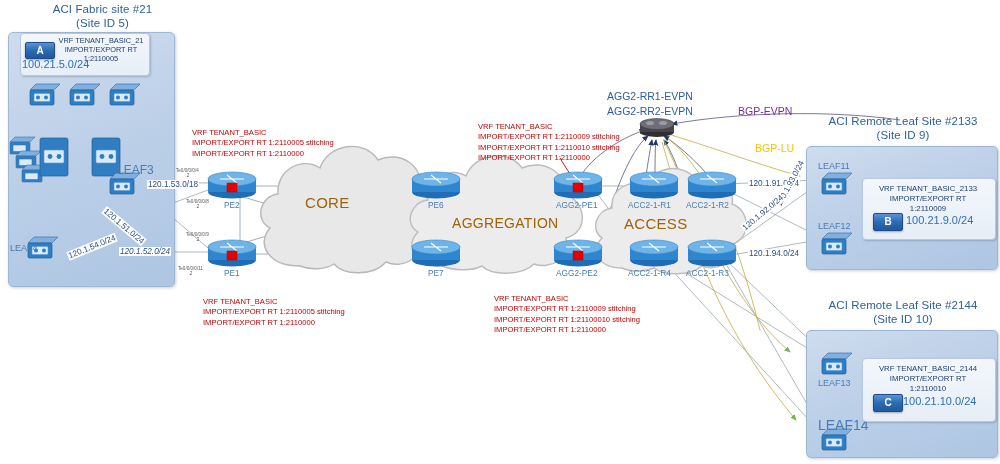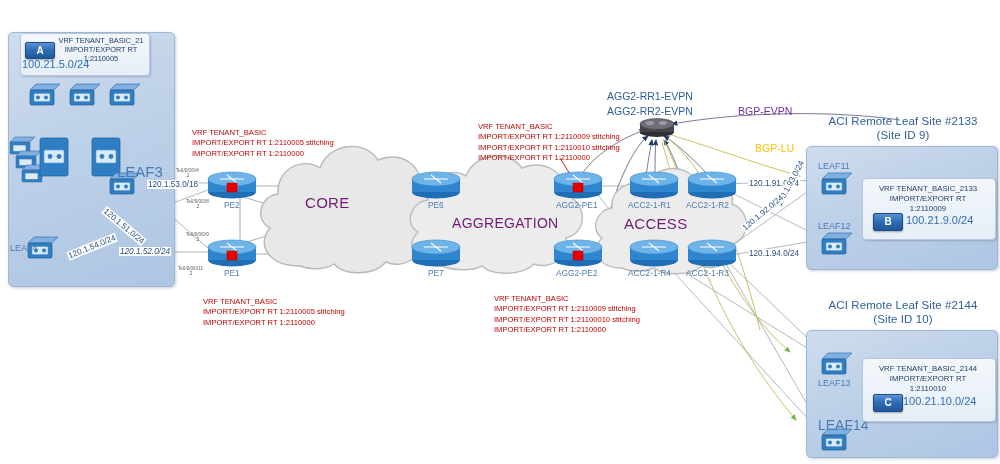--- a/index.html
+++ b/index.html
@@ -21,21 +21,21 @@
   .vrfsubnet{position:absolute;color:#2f6fb5;font-size:11px;white-space:nowrap;}
   .letterbox{position:absolute;border-radius:2px;
     background:linear-gradient(180deg,#5b92d6 0%,#2c6cb5 48%,#21589b 100%);
     border:1px solid #1d4c88;color:#fff;font-size:10px;font-weight:bold;
     text-align:center;box-shadow:0 1px 2px rgba(0,0,0,.3);}
   
   .redblock{position:absolute;color:#c00000;font-size:7.6px;line-height:10.4px;
     white-space:nowrap;font-family:"Liberation Sans",sans-serif;}
   .bluelabel{position:absolute;color:#2e5e9e;font-size:10.5px;white-space:nowrap;}
   .devlabel{position:absolute;color:#4b7bb5;font-size:8.3px;white-space:nowrap;}
-  .cloudlabel{position:absolute;color:#701a75;font-size:15px;white-space:nowrap;
+  .cloudlabel{position:absolute;color:#a16207;font-size:15px;white-space:nowrap;
     letter-spacing:.3px;}
   .iflabel{position:absolute;color:#5a5a5a;font-size:4.6px;white-space:nowrap;
     line-height:5.4px;text-align:center;}
   .subnetlabel{position:absolute;background:#ffffff;color:#2a4f80;font-size:8.2px;
     white-space:nowrap;padding:0 1px;}
   .bgplabel{position:absolute;font-size:10.5px;white-space:nowrap;}
   
   .cloudwrap{position:absolute;}
   
   .router{position:absolute;}
@@ -169,20 +169,22 @@
              C68,26 98,22 110,40 C128,30 150,46 146,64 C164,70 166,98 146,104
              C150,122 130,132 116,126 C104,136 78,136 68,128 C58,132 44,132 36,128 Z" fill="#ececec" stroke="#bcbcbc" stroke-width="1.4"></path>
   </svg>
 </div>
 
 <div class="cloudlabel" style="left:305px;top:194px;">CORE</div>
 <div class="cloudlabel" style="left:452px;top:215px;font-size:14px;">AGGREGATION</div>
 <div class="cloudlabel" style="left:624px;top:215px;">ACCESS</div>
 
 <div class="sitetitle" style="left:20px;top:2px;width:165px;">
+  <div>ACI Fabric site #21</div>
+  <div>(Site ID 5)</div>
 </div>
 <div class="sitepanel" style="left:8px;top:32px;width:165px;height:253px;"></div>
 
 <div class="vrfcard" style="left:20px;top:33px;width:128px;height:41px;"></div>
 <div class="letterbox" style="left:25px;top:42px;width:28px;height:15px;line-height:15px;">A</div>
 <div class="vrftext" style="left:57px;top:36px;width:88px;">
   <div>VRF TENANT_BASIC_21</div>
   <div>IMPORT/EXPORT RT</div>
   <div>1:2110005</div>
 </div>
@@ -237,21 +239,21 @@
     <circle cx="21" cy="20.5" r="2.4" fill="#2f7ec4"></circle>
 </svg>
 
 <svg class="leafsw" style="left:104px;top:172px;" width="36" height="24" viewBox="0 0 36 24">
   <polygon points="6,7 30,7 36,1 12,1" fill="#7fb0e0" stroke="#3d74ad" stroke-width=".7"></polygon>
   <rect x="6" y="7" width="24" height="15" rx="1.5" fill="#2f7ec4" stroke="#245f96" stroke-width=".7"></rect>
   <rect x="10" y="10.5" width="16" height="8" rx="1" fill="#dbeaf7" stroke="#5a9ad0" stroke-width=".6"></rect>
   <circle cx="14" cy="14.5" r="2" fill="#2f7ec4"></circle>
     <circle cx="22" cy="14.5" r="2" fill="#2f7ec4"></circle>
 </svg>
-<div class="devlabel" style="left:117px;top:163px;font-size:15px;">LEAF3</div>
+<div class="devlabel" style="left:117px;top:163px;font-size:12px;">LEAF3</div>
 
 <svg class="leafsw" style="left:22px;top:236px;" width="36" height="24" viewBox="0 0 36 24">
   <polygon points="6,7 30,7 36,1 12,1" fill="#7fb0e0" stroke="#3d74ad" stroke-width=".7"></polygon>
   <rect x="6" y="7" width="24" height="15" rx="1.5" fill="#2f7ec4" stroke="#245f96" stroke-width=".7"></rect>
   <rect x="10" y="10.5" width="16" height="8" rx="1" fill="#dbeaf7" stroke="#5a9ad0" stroke-width=".6"></rect>
   <circle cx="14" cy="14.5" r="2" fill="#2f7ec4"></circle>
     <circle cx="22" cy="14.5" r="2" fill="#2f7ec4"></circle>
 </svg>
 <div class="devlabel" style="left:10px;top:243px;font-size:9px;">LEAF4</div>
 

